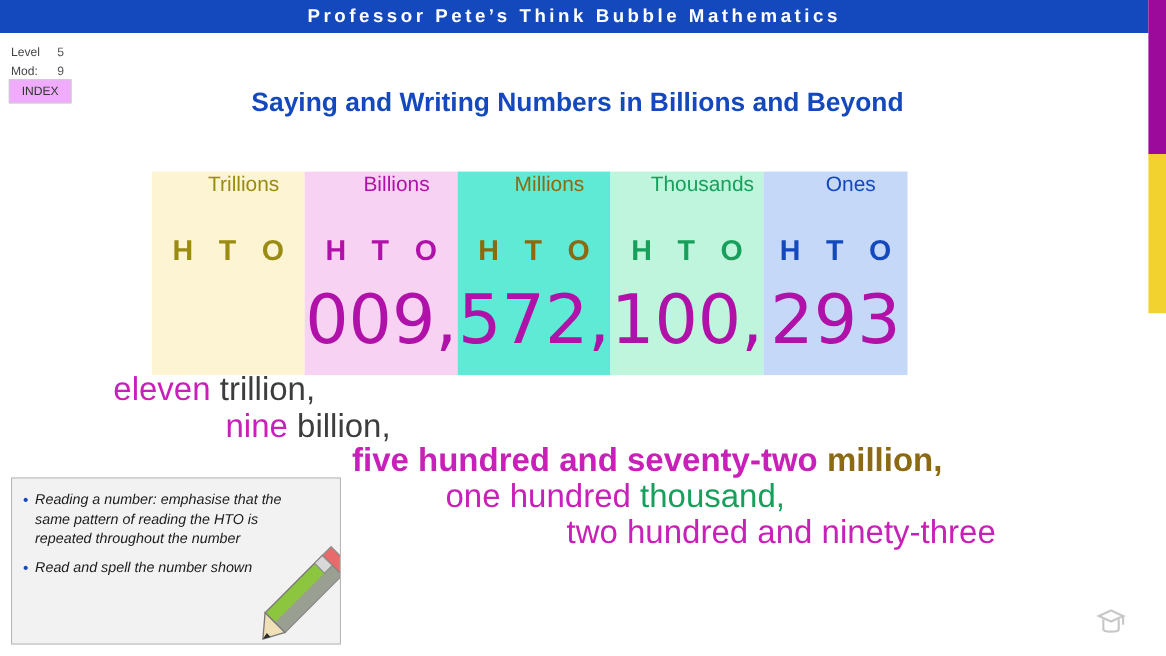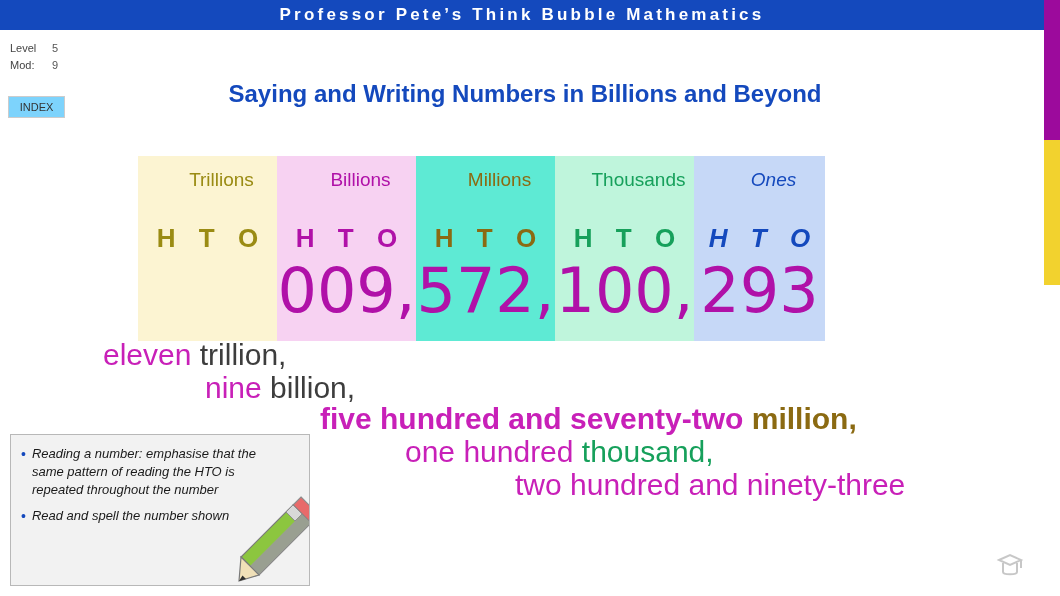--- a/index.html
+++ b/index.html
@@ -55,24 +55,24 @@
     font-size: 11px;
     color: #444444;
     line-height: 17px;
   }
   .meta-row { display: flex; }
   .meta-label { width: 42px; }
   .meta-value { color: #555555; }
   .index-btn {
     position: absolute;
     left: 8px;
-    top: 96px;
+    top: 72px;
     width: 55px;
     height: 20px;
-    background: #7dd3fc;
+    background: #f0abfc;
     border: 1px solid #cccccc;
     color: #333333;
     font-size: 11px;
     display: flex;
     align-items: center;
     justify-content: center;
     cursor: pointer;
   }
 
   
@@ -98,21 +98,21 @@
   .pv-col {
     width: 139px;
     height: 185px;
     position: relative;
     box-sizing: border-box;
   }
   .pv-col.ones { width: 131px; }
   .pv-name {
     text-align: center;
     font-size: 19px;
-    padding-top: 13px;
+    padding-top: 2px;
     margin-left: 28px;
   }
   .pv-hto {
     text-align: center;
     font-size: 26px;
     font-weight: bold;
     letter-spacing: 8px;
     padding-top: 32px;
     padding-left: 8px;
   }
@@ -132,21 +132,21 @@
   .c-trillions { background: #fcf4d2; }
   .c-billions  { background: #f7d2f2; }
   .c-millions  { background: #5eead4; }
   .c-thousands { background: #bff5dc; }
   .c-ones      { background: #c6d8f7; }
 
   .t-trillions { color: #9a8b13; }
   .t-billions  { color: #b011a8; }
   .t-millions  { color: #8b6a12; }
   .t-thousands { color: #16a05b; }
-  .t-ones      { color: #1449bd; font-style: italic; }
+  .t-ones      { color: #1449bd; }
 
   .d-trillions { color: #b011a8; }
   .d-billions  { color: #b011a8; }
   .d-millions  { color: #b011a8; }
   .d-thousands { color: #b011a8; }
   .d-ones      { color: #b011a8; }
 
   
   .words { position: absolute; left: 0; top: 332px; width: 1040px; }
   .word-line { font-size: 30px; white-space: nowrap; }

